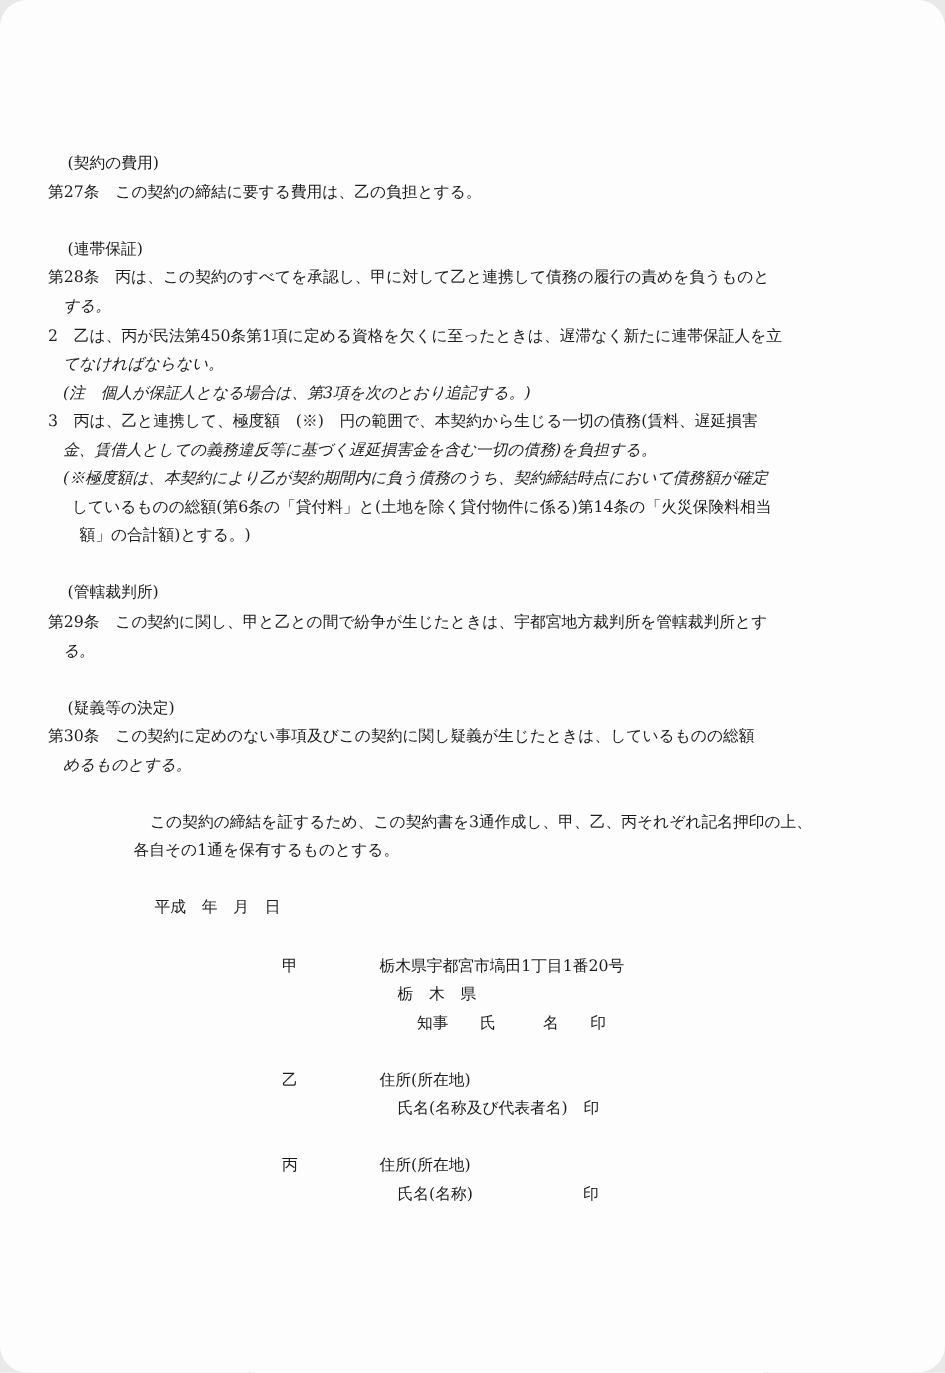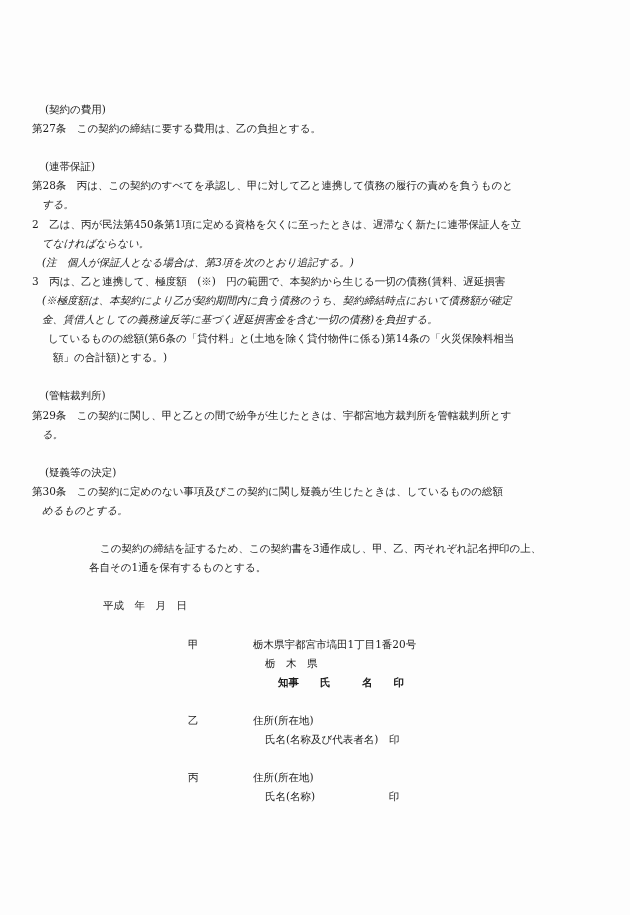--- a/index.html
+++ b/index.html
@@ -6,20 +6,21 @@
   .page {
     position: relative;
     width: 630px;
     height: 915px;
     margin: 0 auto;
     background: #fdfdfd;
     overflow: hidden;
     color: #1c1c1c;
     font-family: "DejaVu Serif", "Liberation Serif", serif;
     font-size: 10.5px;
+    border-radius: 18px;
   }
   .doc {
     padding-top: 100px;
     padding-left: 32px;
     padding-right: 28px;
   }
   .ln {
     height: 19.1px;
     line-height: 19.1px;
     white-space: pre;
@@ -28,41 +29,41 @@
   .heading  { padding-left: 13px; }
   .cont     { padding-left: 10px; font-style: italic; }
   .cont2    { padding-left: 16px; }
   .cont3    { padding-left: 21px; }
   .closing1 { padding-left: 68px; }
   .closing2 { padding-left: 57px; }
   .date     { padding-left: 71px; }
   .sig-row  { display: flex; padding-left: 156px; }
   .sig-label{ width: 65px; flex: 0 0 65px; }
   .sig-l2   { padding-left: 233px; }
-  .sig-l3   { padding-left: 246px; font-weight: bold; }
+  .sig-l3   { padding-left: 246px; }
 </style>
 </head>
 <body>
 
 <div class="page">
   <main class="doc">
 
     <div class="ln heading">(契約の費用)</div>
     <div class="ln">第27条　この契約の締結に要する費用は、乙の負担とする。</div>
     <div class="ln"></div>
 
     <div class="ln heading">(連帯保証)</div>
     <div class="ln">第28条　丙は、この契約のすべてを承認し、甲に対して乙と連携して債務の履行の責めを負うものと</div>
     <div class="ln cont">する。</div>
     <div class="ln">2　乙は、丙が民法第450条第1項に定める資格を欠くに至ったときは、遅滞なく新たに連帯保証人を立</div>
     <div class="ln cont">てなければならない。</div>
     <div class="ln cont">(注　個人が保証人となる場合は、第3項を次のとおり追記する。)</div>
     <div class="ln">3　丙は、乙と連携して、極度額　(※)　円の範囲で、本契約から生じる一切の債務(賃料、遅延損害</div>
+    <div class="ln cont">金、賃借人としての義務違反等に基づく遅延損害金を含む一切の債務)を負担する。</div>
     <div class="ln cont">(※極度額は、本契約により乙が契約期間内に負う債務のうち、契約締結時点において債務額が確定</div>
-    <div class="ln cont">金、賃借人としての義務違反等に基づく遅延損害金を含む一切の債務)を負担する。</div>
     <div class="ln cont2">しているものの総額(第6条の「貸付料」と(土地を除く貸付物件に係る)第14条の「火災保険料相当</div>
     <div class="ln cont3">額」の合計額)とする。)</div>
     <div class="ln"></div>
 
     <div class="ln heading">(管轄裁判所)</div>
     <div class="ln">第29条　この契約に関し、甲と乙との間で紛争が生じたときは、宇都宮地方裁判所を管轄裁判所とす</div>
     <div class="ln cont">る。</div>
     <div class="ln"></div>
 
     <div class="ln heading">(疑義等の決定)</div>

